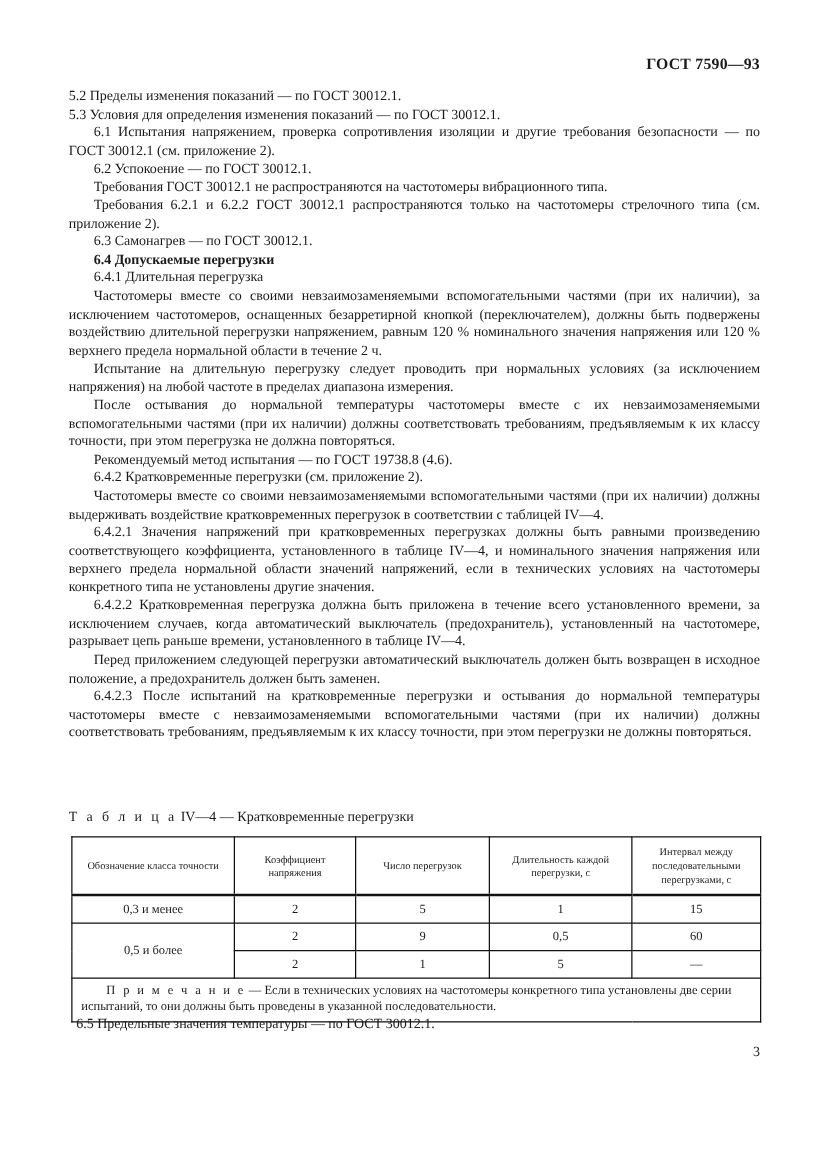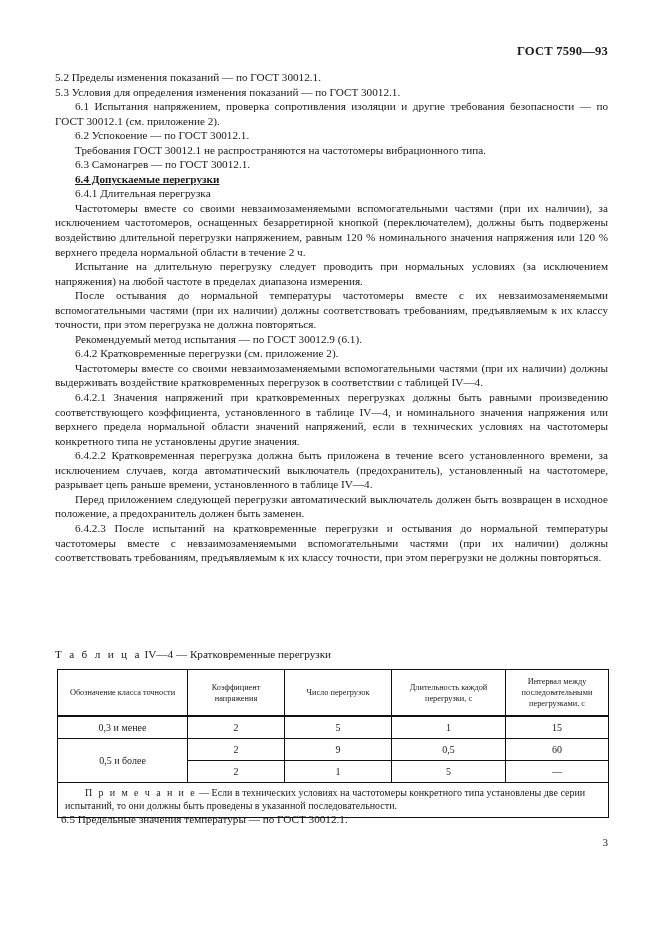--- a/index.html
+++ b/index.html
@@ -55,21 +55,20 @@
     margin: 0;
     text-indent: 20px;
     font-weight: bold;
     font-size: 12.3px;
     padding-top: 14px;
     padding-bottom: 13px;
     text-align: left;
   }
   .bold-sub {
     font-weight: bold;
-    text-decoration: underline;
   }
 
   
   .tbl-caption {
     position: absolute;
     left: 55px;
     top: 648px;
     font-size: 11.2px;
     white-space: nowrap;
   }
@@ -144,27 +143,28 @@
 
   <div class="textblock">
 
     <p class="noindent">5.2  Пределы изменения показаний — по ГОСТ 30012.1.</p>
     <p class="noindent">5.3  Условия для определения изменения показаний — по ГОСТ 30012.1.</p>
 
 
     <p>6.1  Испытания напряжением, проверка сопротивления изоляции и другие требования безопасности — по ГОСТ 30012.1 (см. приложение 2).</p>
     <p class="last-line-left">6.2  Успокоение — по ГОСТ 30012.1.</p>
     <p class="last-line-left">Требования ГОСТ 30012.1 не распространяются на частотомеры вибрационного типа.</p>
+    <p>Требования 6.2.1 и 6.2.2 ГОСТ 30012.1 распространяются только на частотомеры стрелочного типа (см. приложение 2).</p>
     <p class="last-line-left">6.3  Самонагрев — по ГОСТ 30012.1.</p>
     <p class="last-line-left bold-sub">6.4  Допускаемые перегрузки</p>
     <p class="last-line-left">6.4.1  Длительная перегрузка</p>
     <p>Частотомеры вместе со своими невзаимозаменяемыми вспомогательными частями (при их наличии), за исключением частотомеров, оснащенных безарретирной кнопкой (переключателем), должны быть подвержены воздействию длительной перегрузки напряжением, равным 120 % номинального значения напряжения или 120 % верхнего предела нормальной области в течение 2 ч.</p>
     <p>Испытание на длительную перегрузку следует проводить при нормальных условиях (за исключением напряжения) на любой частоте в пределах диапазона измерения.</p>
     <p>После остывания до нормальной температуры частотомеры вместе с их невзаимозаменяемыми вспомогательными частями (при их наличии) должны соответствовать требованиям, предъявляемым к их классу точности, при этом перегрузка не должна повторяться.</p>
-    <p class="last-line-left">Рекомендуемый метод испытания — по ГОСТ 30012.9 (6.1).</p>
+    <p class="last-line-left">Рекомендуемый метод испытания — по ГОСТ 19738.8 (4.6).</p>
     <p class="last-line-left">6.4.2  Кратковременные перегрузки (см. приложение 2).</p>
     <p>Частотомеры вместе со своими невзаимозаменяемыми вспомогательными частями (при их наличии) должны выдерживать воздействие кратковременных перегрузок в соответствии с таблицей IV—4.</p>
     <p>6.4.2.1  Значения напряжений при кратковременных перегрузках должны быть равными произведению соответствующего коэффициента, установленного в таблице IV—4, и номинального значения напряжения или верхнего предела нормальной области значений напряжений, если в технических условиях на частотомеры конкретного типа не установлены другие значения.</p>
     <p>6.4.2.2  Кратковременная перегрузка должна быть приложена в течение всего установленного времени, за исключением случаев, когда автоматический выключатель (предохранитель), установленный на частотомере, разрывает цепь раньше времени, установленного в таблице IV—4.</p>
     <p>Перед приложением следующей перегрузки автоматический выключатель должен быть возвращен в исходное положение, а предохранитель должен быть заменен.</p>
     <p>6.4.2.3  После испытаний на кратковременные перегрузки и остывания до нормальной температуры частотомеры вместе с невзаимозаменяемыми вспомогательными частями (при их наличии) должны соответствовать требованиям, предъявляемым к их классу точности, при этом перегрузки не должны повторяться.</p>
 
   </div>
 
   <div class="tbl-caption">

